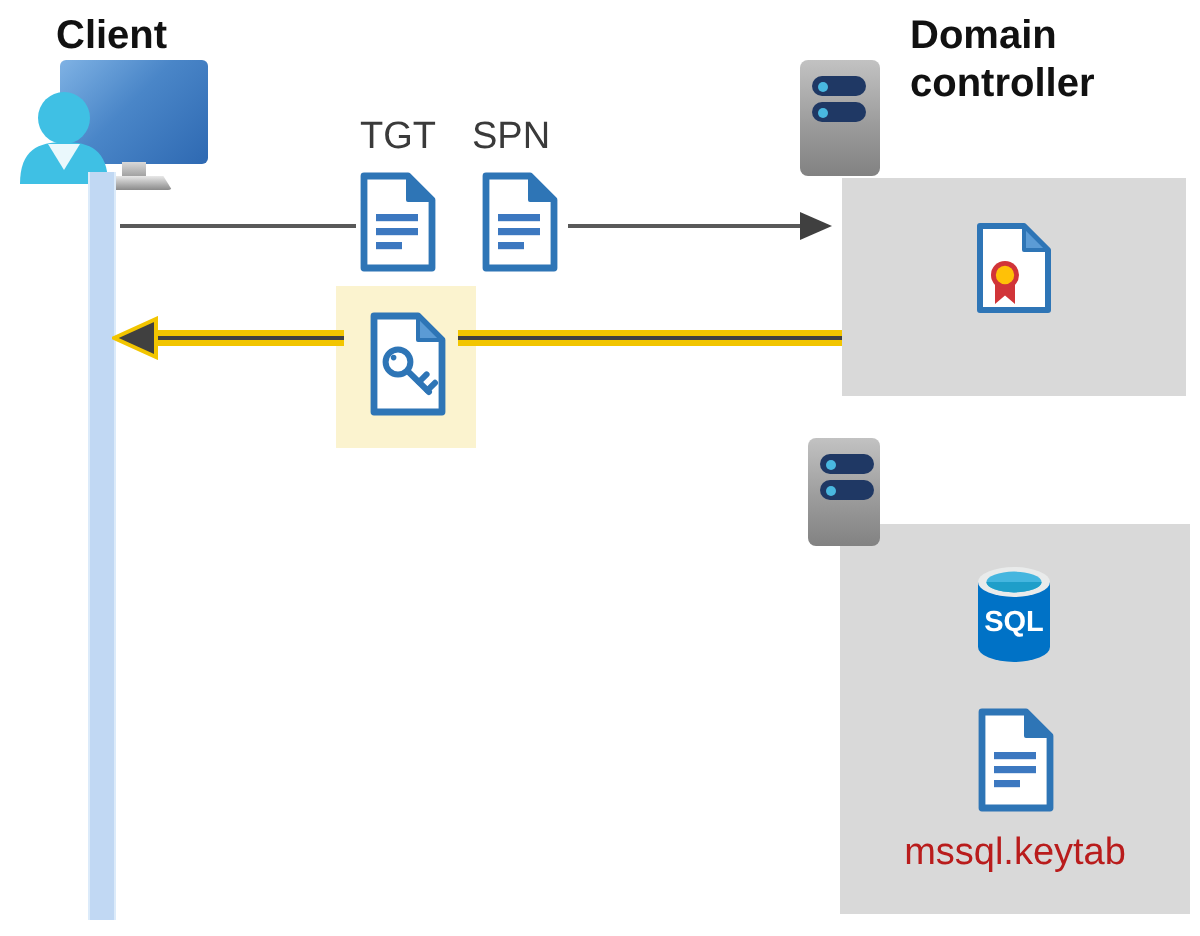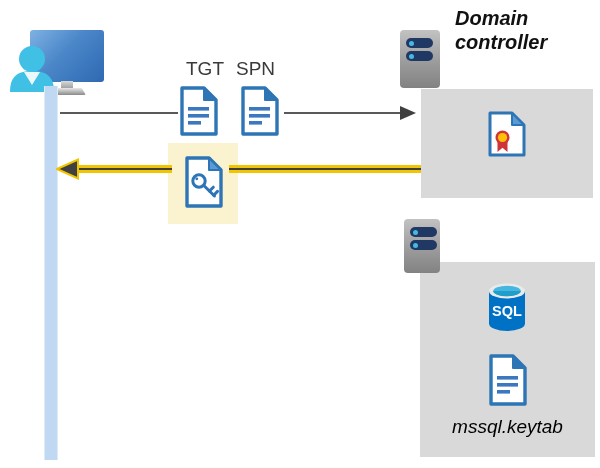--- a/index.html
+++ b/index.html
@@ -42,34 +42,35 @@
   .gray-seg2{left:284px;width:116px;}
   .gray-head{left:400px;top:106px;width:0;height:0;
     border-top:7px solid transparent;border-bottom:7px solid transparent;border-left:16px solid #404040;}
   .yellow-line{top:165px;height:8px;
     background:linear-gradient(180deg,#f2c500 0 37%,#404040 37% 63%,#f2c500 63% 100%);}
   .yellow-seg1{left:77px;width:95px;}
   .yellow-seg2{left:229px;width:192px;}
 
   .highlight-box{left:168px;top:143px;width:70px;height:81px;background:#fbf3cf;}
 
-  .tgt-label{left:174px;top:58px;width:50px;text-align:right;}
+  .tgt-label{left:174px;top:58px;width:50px;text-align:center;}
   .spn-label{left:236px;top:58px;width:50px;text-align:left;}
 
-  .dc-label{left:455px;top:6px;width:125px;font-style:italic;}
+  .dc-label{left:455px;top:6px;width:125px;}
   .linux-label{left:456px;top:231px;width:140px;}
-  .keytab-label{left:420px;top:416px;width:175px;text-align:center;font-size:19px;color:#000000;font-style:italic;}
+  .keytab-label{left:420px;top:416px;width:175px;text-align:center;font-size:19px;color:#b91c1c;}
 
   svg text{font-family:"Liberation Sans",sans-serif;}
 </style>
 </head>
 <body>
 
 <div class="canvas">
 
+  <div class="abs heading" style="left:28px;top:6px;">Client</div>
 
   <div>
     <div class="abs monitor"></div>
     <div class="abs stand-neck"></div>
     <div class="abs stand-base"></div>
     <svg class="abs" style="left:10px;top:44px;" width="48" height="48" viewBox="0 0 48 48">
       <circle cx="22" cy="15" r="13" fill="#3fc0e4"></circle>
       <path d="M0 48 C0 31 9 27 22 27 C35 27 44 31 44 48 Z" fill="#3fc0e4"></path>
       <path d="M14 28 L22 41 L30 28 Z" fill="#eaf8fc"></path>
     </svg>

